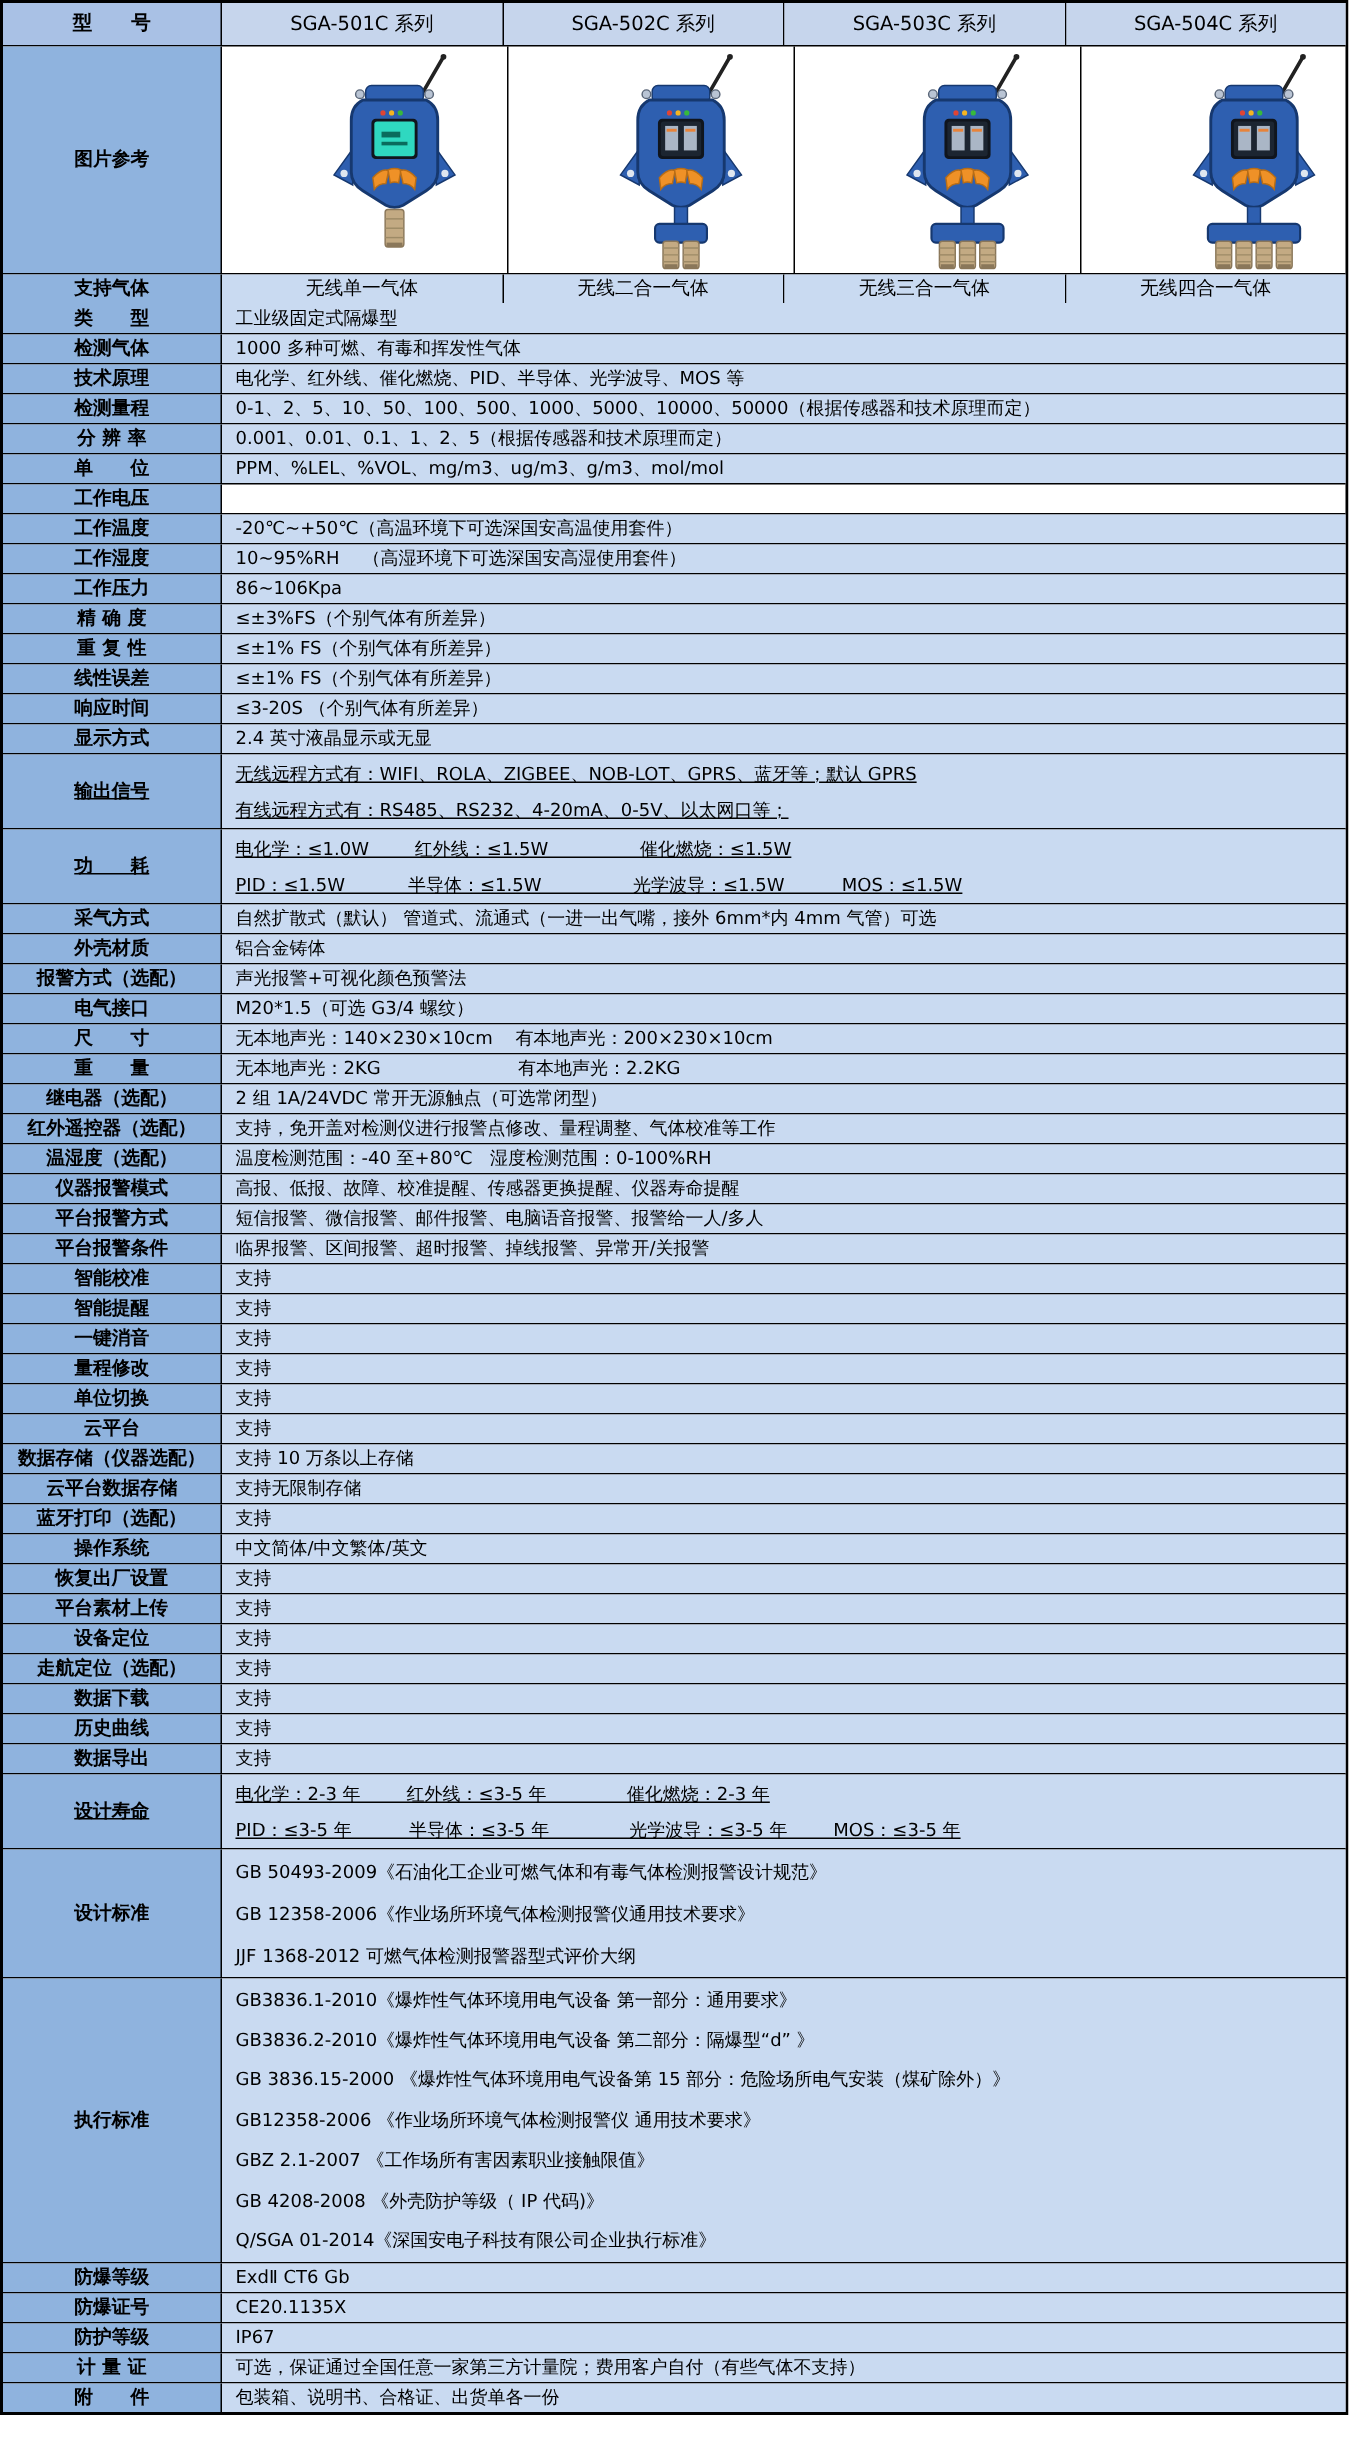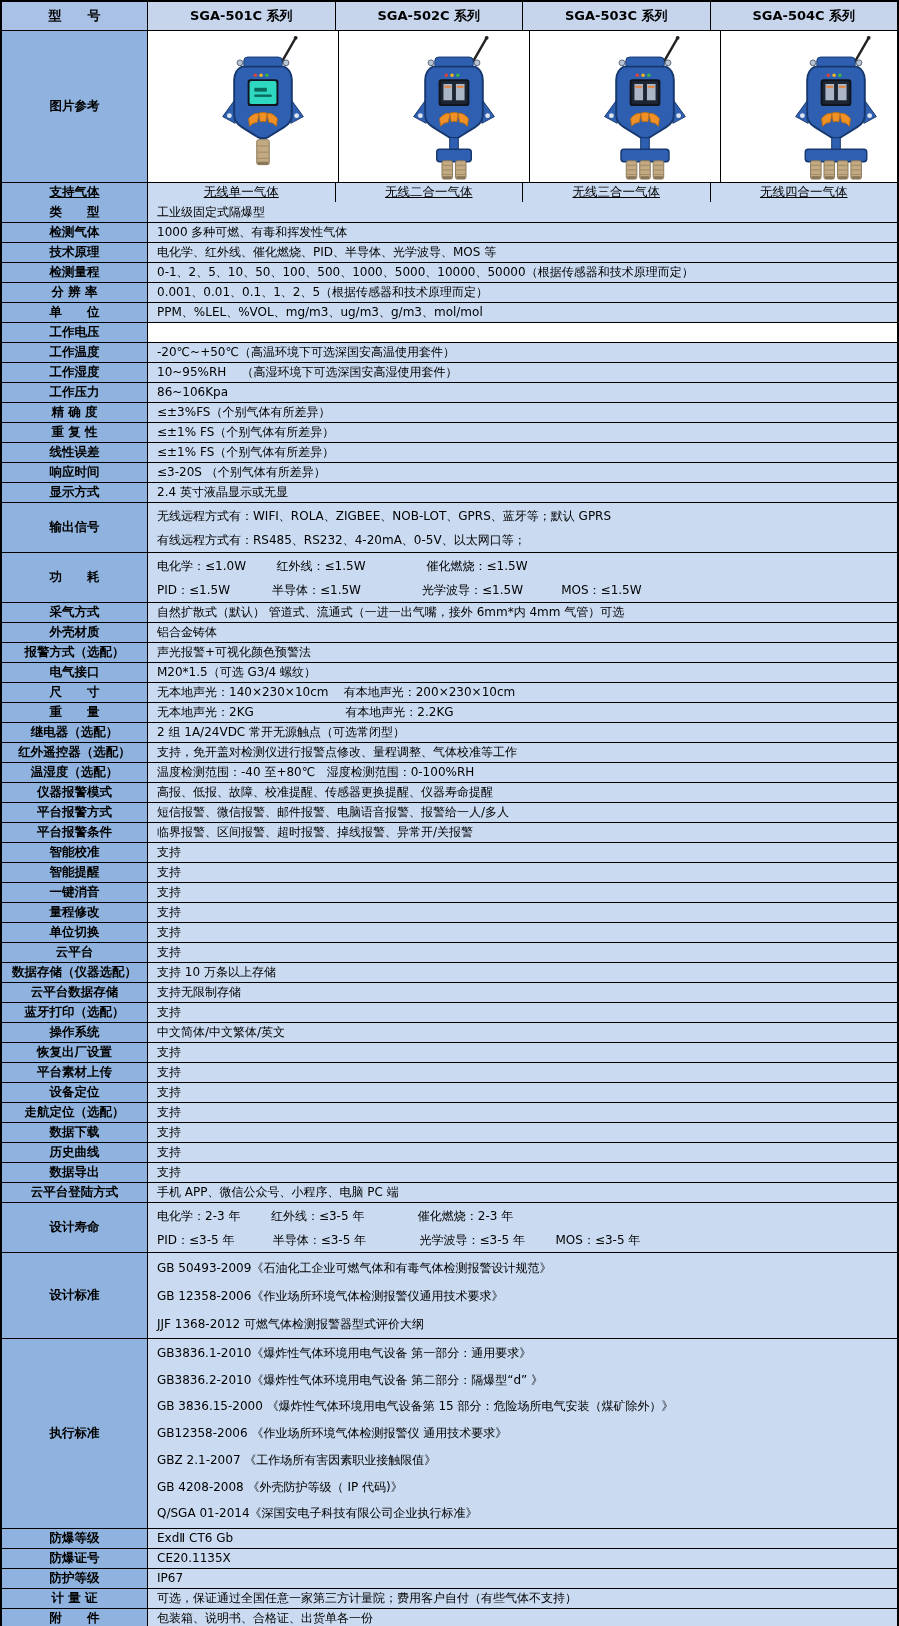--- a/index.html
+++ b/index.html
@@ -11,27 +11,27 @@
        background:var(--label-bg);display:flex;align-items:center;justify-content:center;
        font-weight:bold;font-size:12.5px;text-align:center;line-height:1.15;padding:1px 2px;white-space:pre-wrap;}
   .val{flex:1;box-sizing:border-box;background:var(--value-bg);display:flex;flex-direction:column;
        justify-content:center;padding-left:9px;font-size:12px;}
   .val .line{white-space:pre-wrap;}
   .h-header{height:28px;}
   .h-header .lbl{background:var(--header-label-bg);font-size:13px;}
   .cell4{flex:1;box-sizing:border-box;display:flex;align-items:center;justify-content:center;
         border-right:1.5px solid #000;font-size:12.5px;}
   .cell4:last-child{border-right:none;}
-  .h-header .cell4{background:var(--header-series-bg);font-weight:bold;font-size:13px;}
+  .h-header .cell4{background:var(--header-series-bg);font-weight:normal;font-size:13px;}
   .h-image{height:152px;gap:40px;}
   .h-image .cell4{background:var(--image-bg);}
-  .h-gas{height:20px;text-decoration:underline;}
+  .h-gas{height:20px;}
   .h-gas .cell4{background:var(--value-bg);}
   .r1{height:20px;}  .r1 .line{line-height:17px;}
-  .r2{height:50px;}  .r2 .line{line-height:24px;}
+  .r2{height:50px;text-decoration:underline;}  .r2 .line{line-height:24px;}
   .r3{height:86px;}  .r3 .line{line-height:28px;}
   .r7{height:190px;} .r7 .line{line-height:26.8px;}
 </style>
 </head>
 <body>
 
 <div class="tbl">
   <div class="row h-header">
     <div class="lbl">型　　号</div>
     <div class="cell4">SGA-501C 系列</div>
@@ -487,26 +487,20 @@
         <div class="val">
           <div class="line">支持</div>
         </div>
       </div>
       <div class="row r1">
         <div class="lbl">数据导出</div>
         <div class="val">
           <div class="line">支持</div>
         </div>
       </div>
-      <div class="row r1">
-        <div class="lbl">云平台登陆方式</div>
-        <div class="val">
-          <div class="line">手机 APP、微信公众号、小程序、电脑 PC 端</div>
-        </div>
-      </div>
       <div class="row r2">
         <div class="lbl">设计寿命</div>
         <div class="val">
           <div class="line">电化学：2-3 年        红外线：≤3-5 年              催化燃烧：2-3 年</div>
           <div class="line">PID：≤3-5 年          半导体：≤3-5 年              光学波导：≤3-5 年        MOS：≤3-5 年</div>
         </div>
       </div>
       <div class="row r3">
         <div class="lbl">设计标准</div>
         <div class="val">

